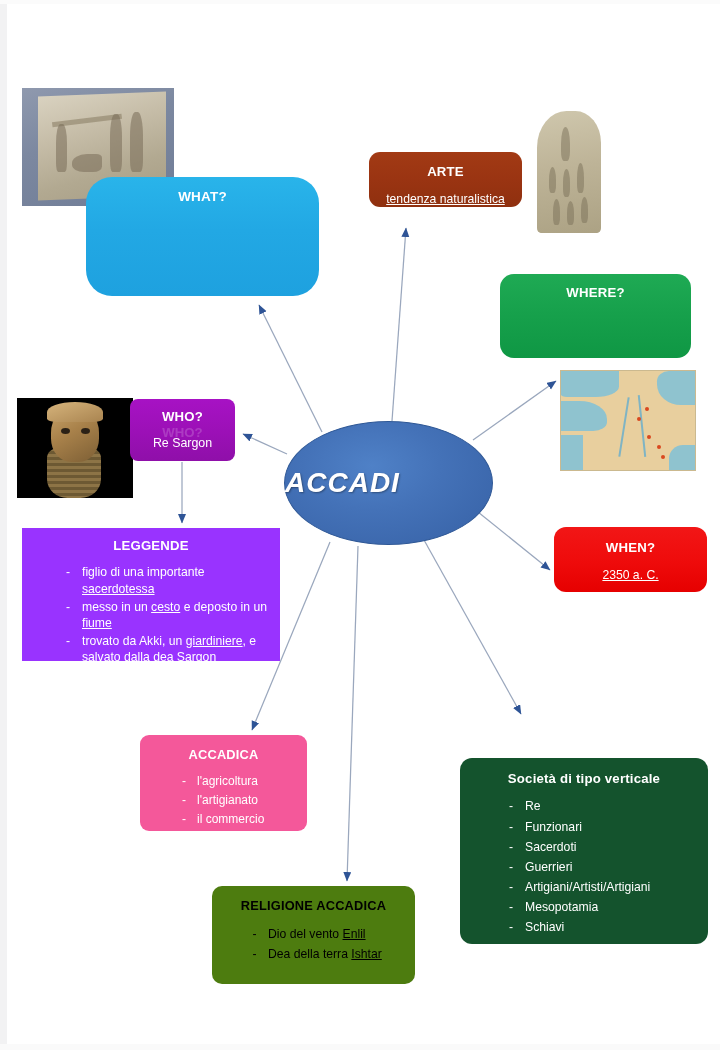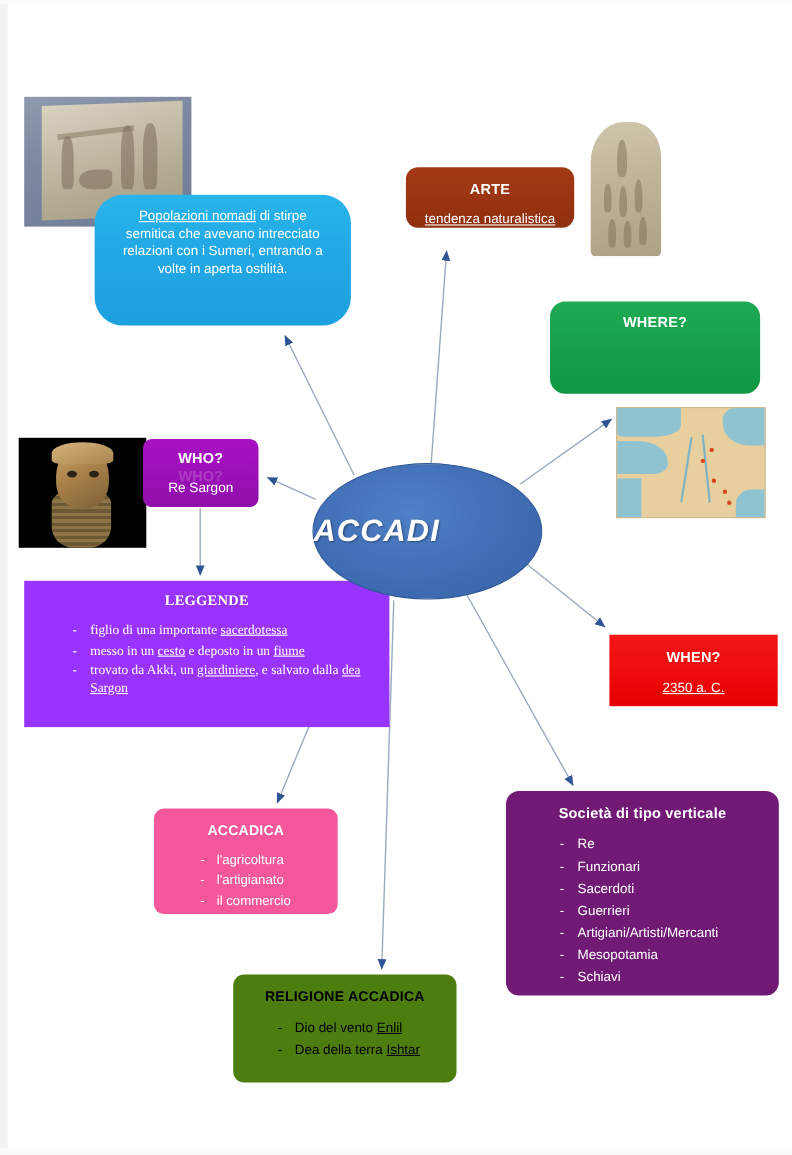--- a/index.html
+++ b/index.html
@@ -117,55 +117,54 @@
   #node-who .title { font-size: 13.2px; margin-bottom: 10px; }
   #node-who .ghost {
     position: absolute;
     left: 0; right: 0; top: 25px;
     font-size: 13.2px;
     font-weight: bold;
     color: rgba(255,255,255,0.18);
   }
 
   #node-leggende {
-    left: 22px; top: 528px; width: 332px; height: 133px;
+    left: 22px; top: 528px; width: 258px; height: 133px;
     background: #9933ff;
     padding: 9px 12px 0 12px;
     font-size: 12.2px;
-    font-family: Liberation Serif, serif;
   }
   #node-leggende .title { font-size: 13.2px; margin-bottom: 10px; }
   #node-leggende .brow { margin-bottom: 2px; }
   #node-leggende .dash { width: 14px; }
   #node-leggende .blist { padding-left: 27px; }
 
   #node-when {
-    left: 554px; top: 577px; width: 153px; height: 65px;
+    left: 554px; top: 527px; width: 153px; height: 65px;
     background: linear-gradient(180deg, #f21616 0%, #ef0c0c 50%, #e60000 100%);
-    border-radius: 0;
+    border-radius: 12px;
     padding: 12px 10px 0 10px;
     font-size: 12.2px;
   }
   #node-when .title { font-size: 13.2px; margin-bottom: 11px; }
 
   #node-economia {
     left: 140px; top: 735px; width: 167px; height: 96px;
     background: #f4589a;
     border-radius: 9px;
     padding: 12px 10px 0 10px;
     font-size: 12px;
   }
   #node-economia .title { font-size: 12.8px; margin-bottom: 10px; }
   #node-economia .blist { padding-left: 28px; }
   #node-economia .brow { margin-bottom: 3px; }
   #node-economia .dash { width: 12px; }
 
   #node-societa {
-    left: 460px; top: 719px; width: 248px; height: 186px;
-    background: #701a75;
+    left: 460px; top: 758px; width: 248px; height: 186px;
+    background: #14532d;
     border-radius: 12px;
     padding: 12px 12px 0 12px;
     font-size: 12.2px;
   }
   #node-societa .title { font-size: 13.2px; margin-bottom: 11px; }
   #node-societa .blist { padding-left: 32px; }
   #node-societa .brow { margin-bottom: 4px; }
   #node-societa .dash { width: 14px; }
 
   #node-religione {
@@ -393,26 +392,21 @@
     <div class="river r1"></div>
     <div class="river r2"></div>
     <div class="city m1"></div>
     <div class="city m2"></div>
     <div class="city m3"></div>
     <div class="city m4"></div>
     <div class="city m5"></div>
   </div>
 
   <div class="node" id="node-what">
-    <div class="body">
-      <span class="u">Popolazioni nomadi</span><span> di stirpe</span><br>
-      <span>semitica che avevano intrecciato</span><br>
-      <span>relazioni con i Sumeri, entrando a</span><br>
-      <span>volte in aperta ostilità.</span>
-    </div>
+    <div class="title">WHAT?</div>
   </div>
 
   <div class="node" id="node-arte">
     <div class="title">ARTE</div>
     <div class="body u">tendenza naturalistica</div>
   </div>
 
   <div class="node" id="node-where">
     <div class="title">WHERE?</div>
   </div>
@@ -478,21 +472,21 @@
       <div class="brow">
         <span class="dash">-</span>
         <span class="btext">Sacerdoti</span>
       </div>
       <div class="brow">
         <span class="dash">-</span>
         <span class="btext">Guerrieri</span>
       </div>
       <div class="brow">
         <span class="dash">-</span>
-        <span class="btext">Artigiani/Artisti/Mercanti</span>
+        <span class="btext">Artigiani/Artisti/Artigiani</span>
       </div>
       <div class="brow">
         <span class="dash">-</span>
         <span class="btext">Mesopotamia</span>
       </div>
       <div class="brow">
         <span class="dash">-</span>
         <span class="btext">Schiavi</span>
       </div>
     </div>

